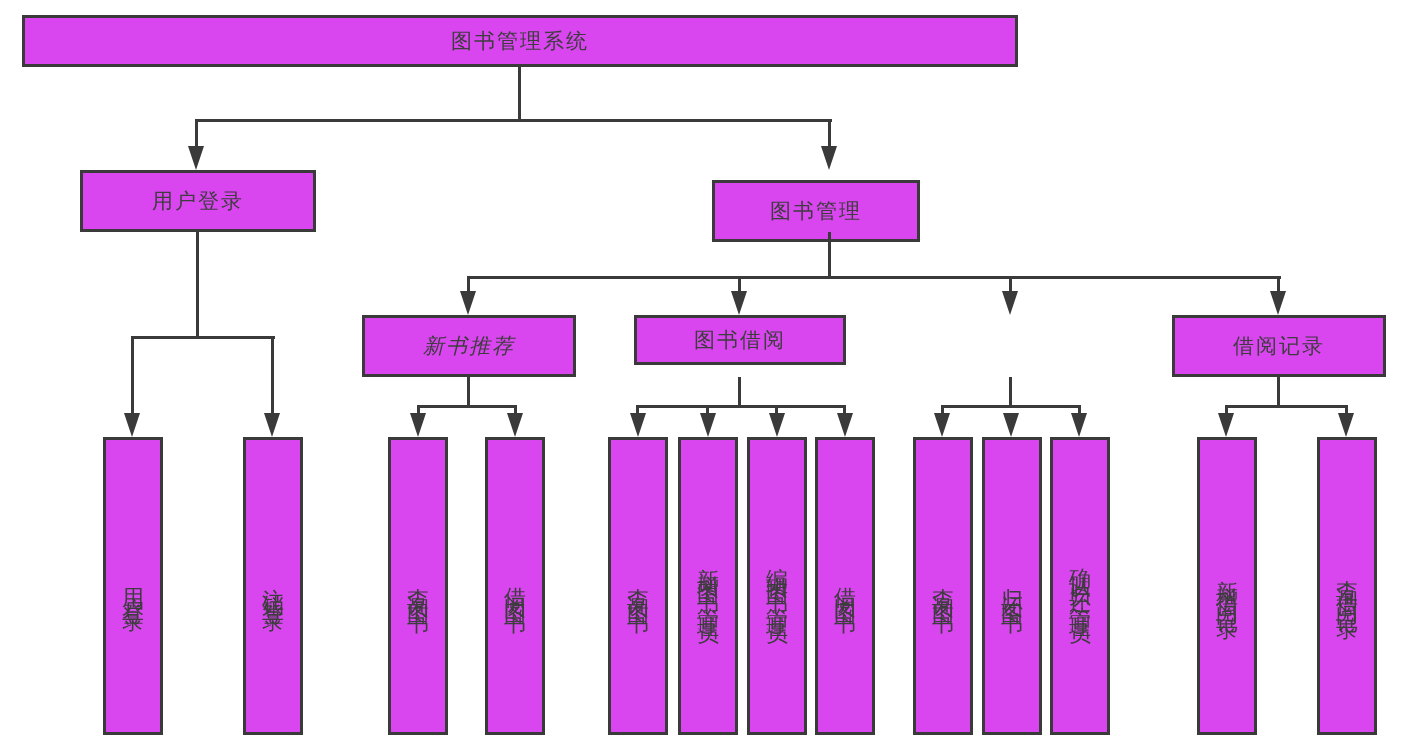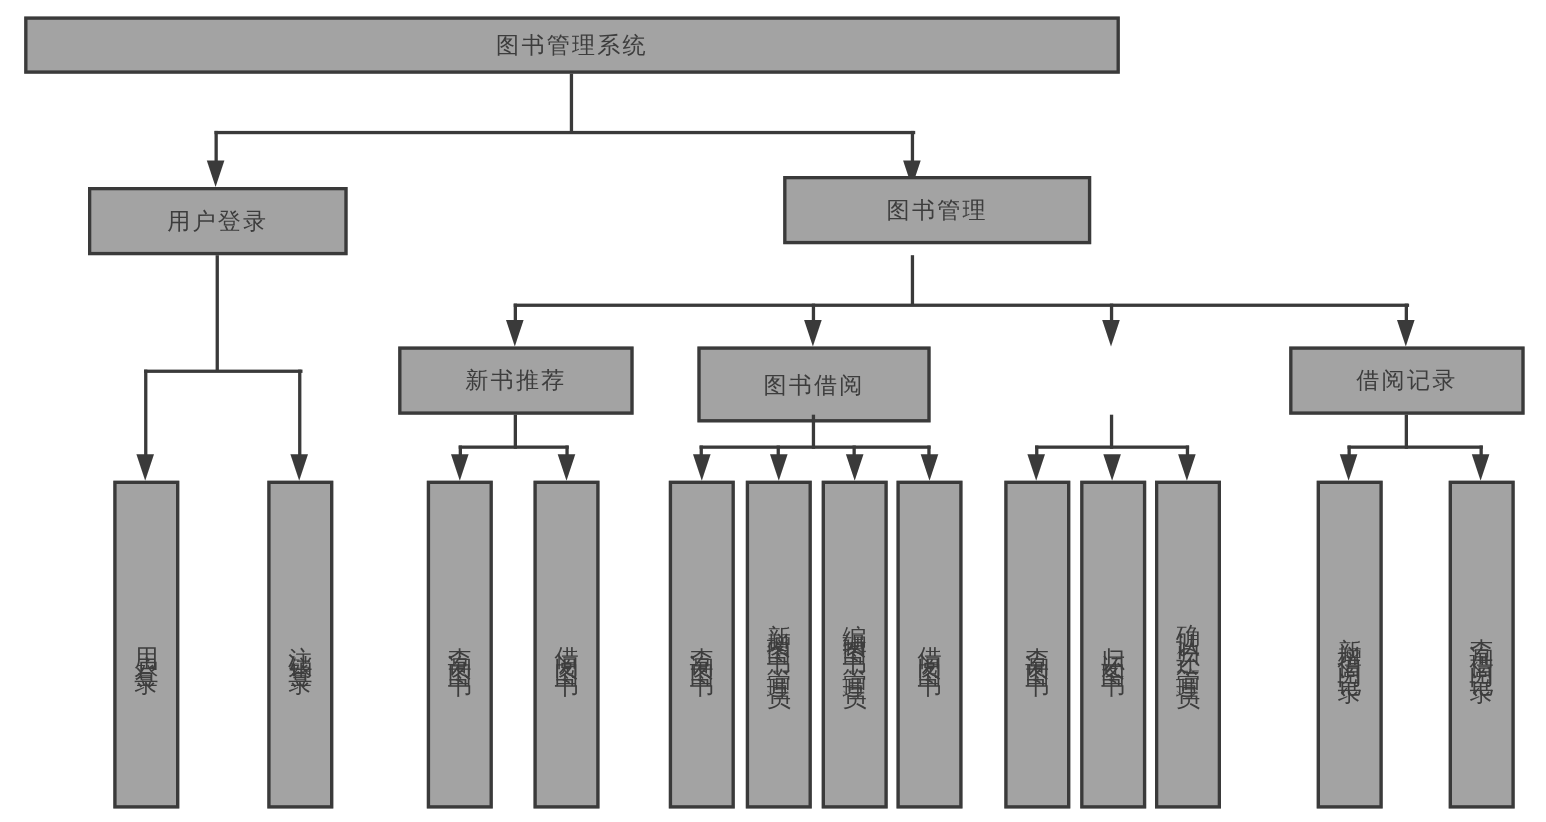--- a/index.html
+++ b/index.html
@@ -8,21 +8,21 @@
     width:1405px;height:747px;
     background:#ffffff;
     overflow:hidden;
     font-family:"Liberation Sans","DejaVu Sans",sans-serif;
     color:#3d3d3d;
   }
   .box{
     position:absolute;
     box-sizing:border-box;
     border:3px solid #3a3a3a;
-    background:#a3a3a3;
+    background:#d946ef;
     display:flex;
     align-items:center;
     justify-content:center;
   }
   .box-h{
     font-size:21px;
     letter-spacing:2px;
     white-space:nowrap;
   }
   .box-v{
@@ -60,42 +60,42 @@
   <div class="box box-h" style="left:22px;top:15px;width:996px;height:52px;">图书管理系统</div>
 
   <div class="vl" style="left:518px;top:67px;height:54px;"></div>
   <div class="hl" style="left:195px;top:119px;width:637px;"></div>
   <div class="vl" style="left:195px;top:119px;height:29px;"></div>
   <div class="vl" style="left:828px;top:119px;height:29px;"></div>
   <div class="ar" style="left:188px;top:146px;"></div>
   <div class="ar" style="left:821px;top:146px;"></div>
 
   <div class="box box-h" style="left:80px;top:170px;width:236px;height:62px;">用户登录</div>
-  <div class="box box-h" style="left:712px;top:160px;width:280px;height:62px;">图书管理</div>
+  <div class="box box-h" style="left:712px;top:180px;width:208px;height:62px;">图书管理</div>
 
   <div class="vl" style="left:196px;top:232px;height:106px;"></div>
   <div class="hl" style="left:131px;top:336px;width:144px;"></div>
   <div class="vl" style="left:131px;top:336px;height:78px;"></div>
   <div class="vl" style="left:271px;top:336px;height:78px;"></div>
   <div class="ar" style="left:124px;top:413px;"></div>
   <div class="ar" style="left:264px;top:413px;"></div>
 
   <div class="vl" style="left:828px;top:232px;height:46px;"></div>
   <div class="hl" style="left:467px;top:276px;width:814px;"></div>
   <div class="vl" style="left:467px;top:276px;height:17px;"></div>
   <div class="vl" style="left:738px;top:276px;height:17px;"></div>
   <div class="vl" style="left:1009px;top:276px;height:17px;"></div>
   <div class="vl" style="left:1277px;top:276px;height:17px;"></div>
   <div class="ar" style="left:460px;top:291px;"></div>
   <div class="ar" style="left:731px;top:291px;"></div>
   <div class="ar" style="left:1002px;top:291px;"></div>
   <div class="ar" style="left:1270px;top:291px;"></div>
 
-  <div class="box box-h" style="left:362px;top:315px;width:214px;height:62px;">新书推荐</div>
-  <div class="box box-h" style="left:634px;top:315px;width:212px;height:69px;">图书借阅</div>
+  <div class="box box-h" style="left:362px;top:315px;width:214px;height:62px;font-style:italic;">新书推荐</div>
+  <div class="box box-h" style="left:634px;top:315px;width:212px;height:50px;">图书借阅</div>
   <div class="box box-h" style="left:1172px;top:315px;width:214px;height:62px;">借阅记录</div>
 
   <div class="vl" style="left:467px;top:377px;height:31px;"></div>
   <div class="hl" style="left:417px;top:405px;width:100px;"></div>
   <div class="vl" style="left:417px;top:405px;height:10px;"></div>
   <div class="vl" style="left:514px;top:405px;height:10px;"></div>
   <div class="ar" style="left:410px;top:413px;"></div>
   <div class="ar" style="left:507px;top:413px;"></div>
 
   <div class="vl" style="left:738px;top:377px;height:31px;"></div>

